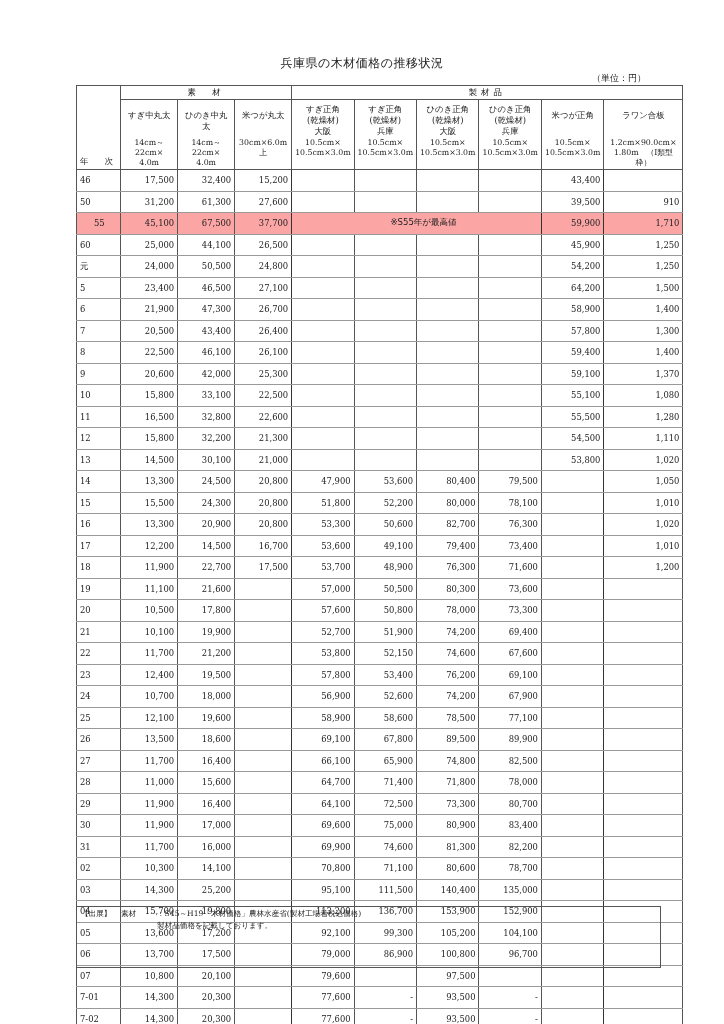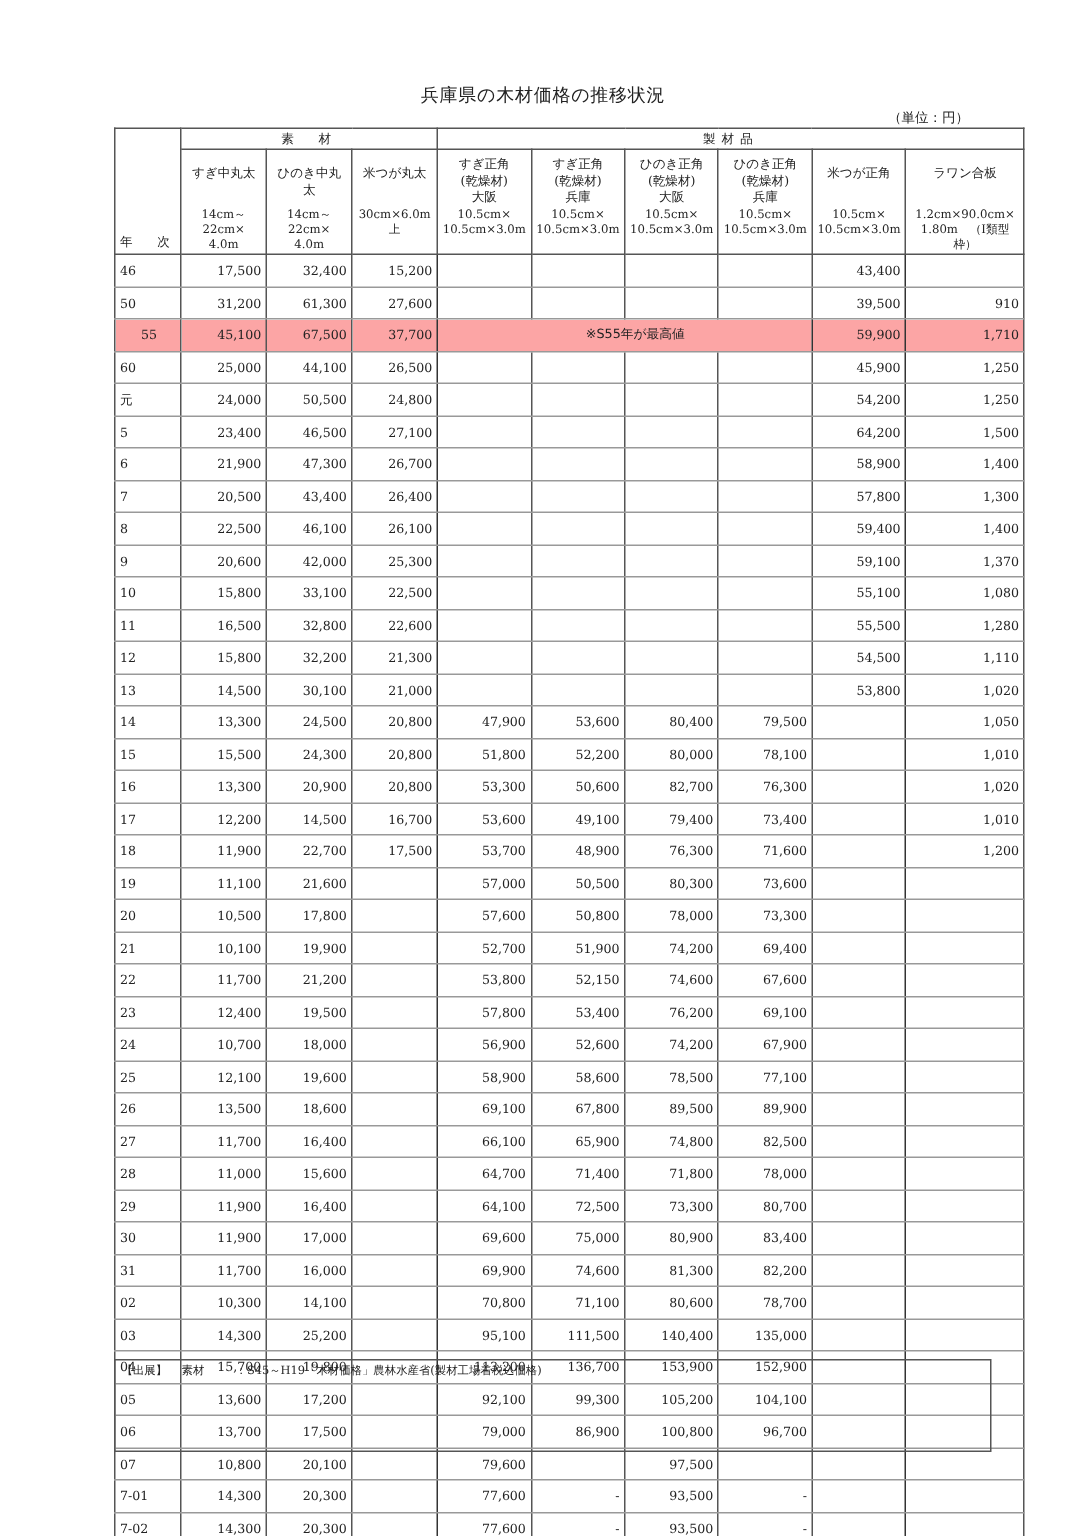--- a/index.html
+++ b/index.html
@@ -592,13 +592,14 @@
         <td class="num vb"></td>
         <td class="num"></td>
       </tr>
     </tbody>
 </table>
 
 <div class="source">
   <div class="row">
     <span class="lbl">【出展】</span><span class="cat">素材</span><span>：S45～H19「木材価格」農林水産省(製材工場着税込価格)</span>
   </div>
+  <div class="row ind2">製材品価格を記載しております。</div>
 </div>
 
 </body></html>

